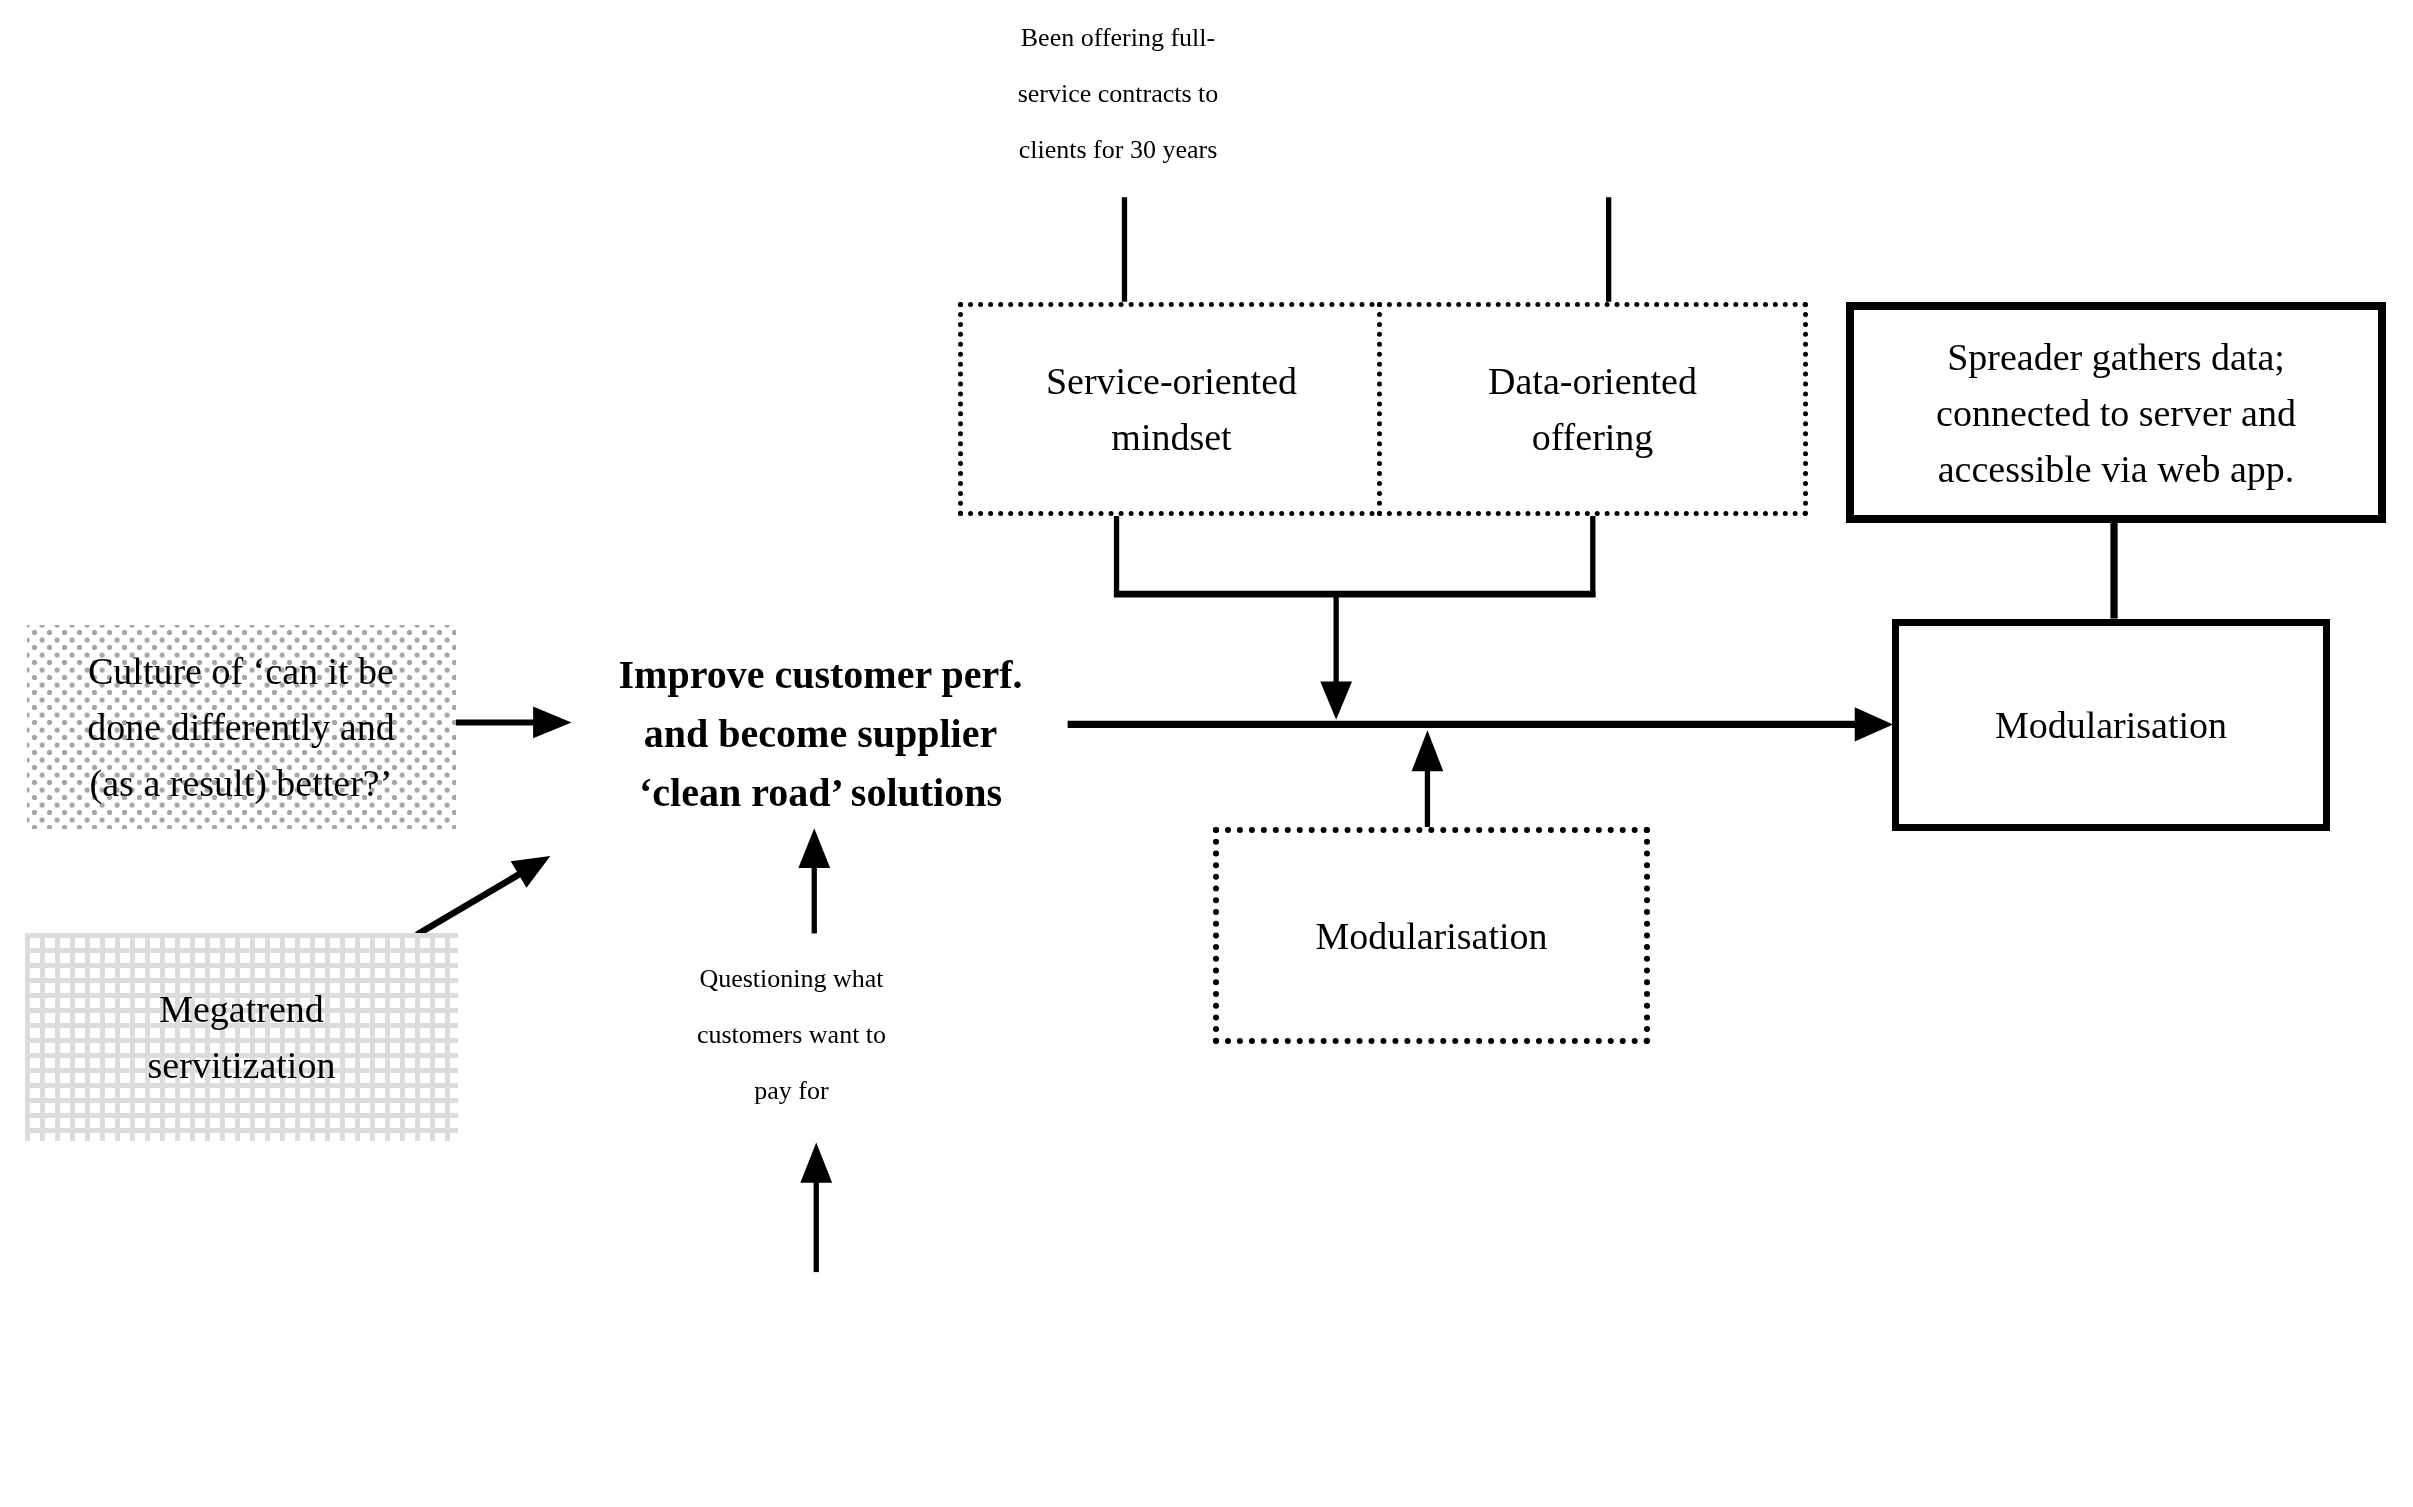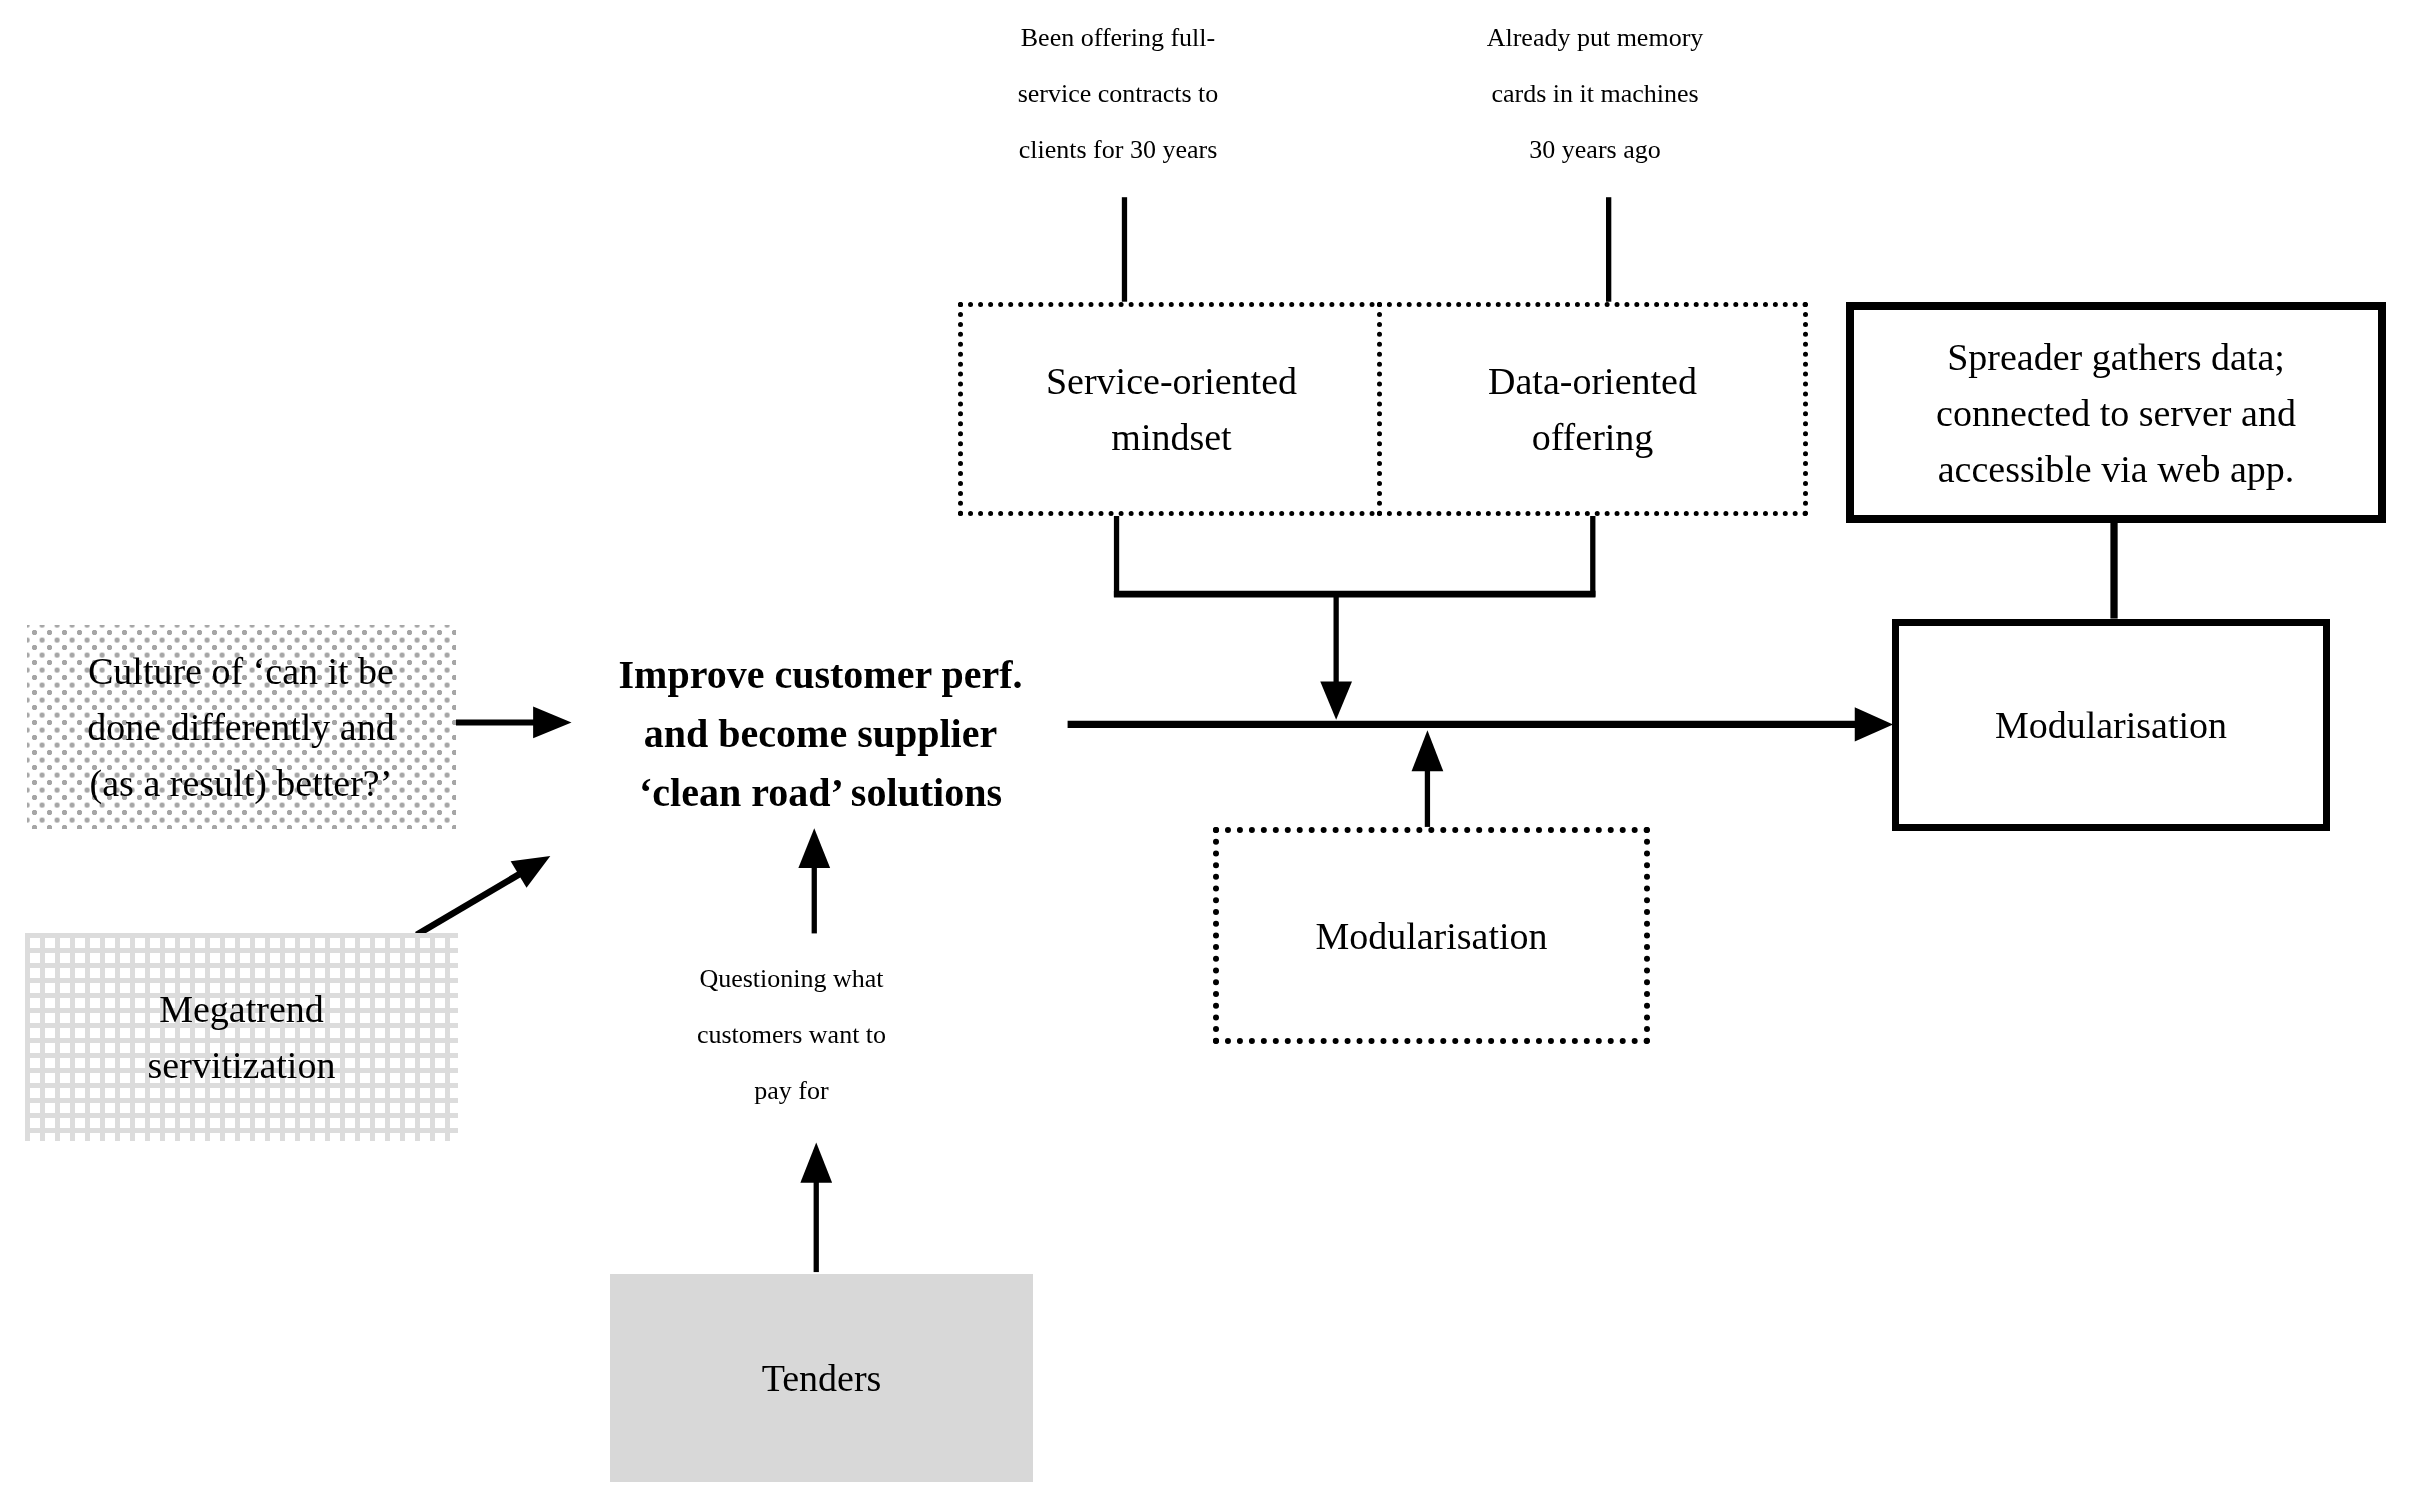--- a/index.html
+++ b/index.html
@@ -97,23 +97,20 @@
     <line x1="1231" y1="1411" x2="1231" y2="1306" stroke-width="8"></line>
     <polygon points="1231,1252 1207,1312 1255,1312"></polygon>
 
     <line x1="1234" y1="1923" x2="1234" y2="1784" stroke-width="8"></line>
     <polygon points="1234,1727 1210,1788 1258,1788"></polygon>
   </svg>
 
   <div class="label note-full-service">Been offering full-
 service contracts to
 clients for 30 years</div>
-  <div class="label note-memory-cards">Already put memory
-cards in it machines
-30 years ago</div>
 
   <div class="box dotted-dense service-mindset">Service-oriented
 mindset</div>
   <div class="box dotted-dense data-mindset">Data-oriented
 offering</div>
 
   <div class="box solid-thick spreader">Spreader gathers data;
 connected to server and
 accessible via web app.</div>
 
@@ -129,16 +126,15 @@
 
   <div class="box dotted-sparse modularisation">Modularisation</div>
 
   <div class="box megatrend">Megatrend
 servitization</div>
 
   <div class="label questioning">Questioning what
 customers want to
 pay for</div>
 
-  <div class="box tenders">Tenders</div>
 
 </div>
 
 
 </body></html>

